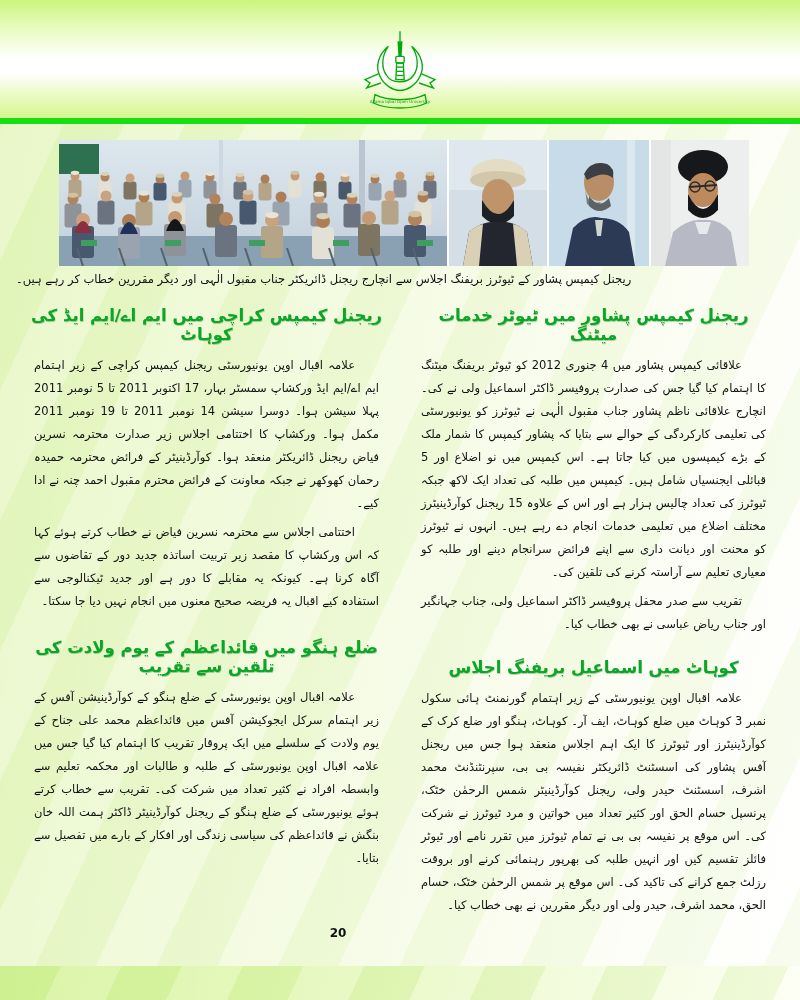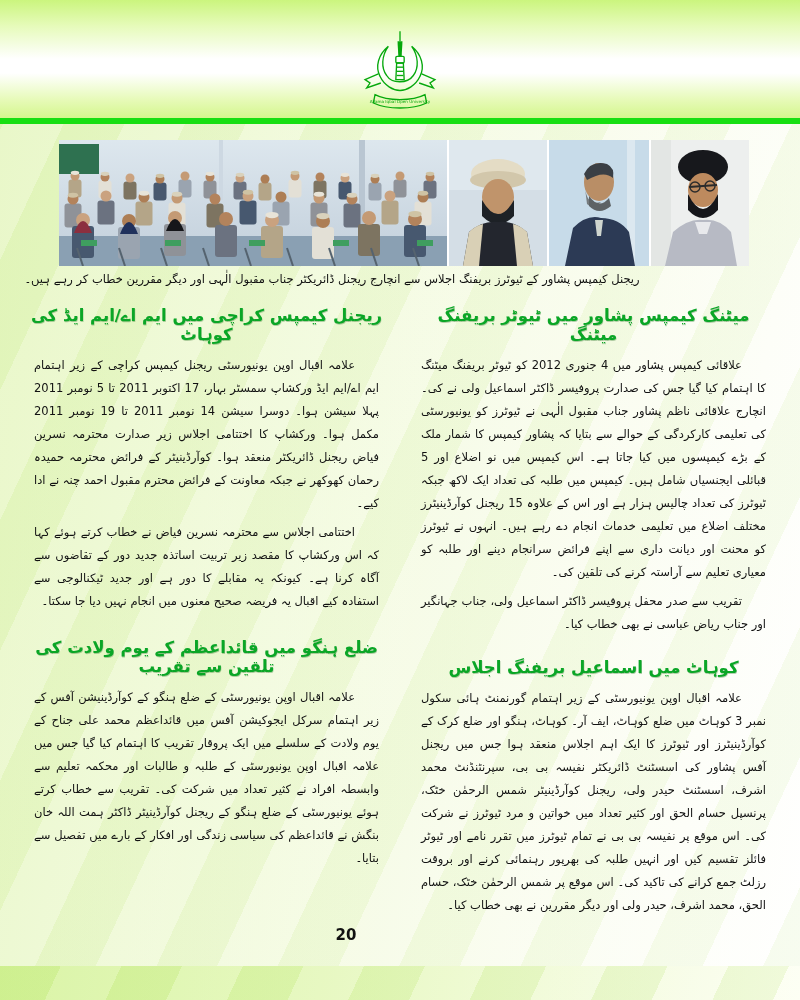--- a/index.html
+++ b/index.html
@@ -19,22 +19,22 @@
   .logo{position:absolute;top:28px;left:50%;transform:translateX(-50%);}
   
   .photo-strip{
     position:absolute;top:140px;left:59px;width:690px;height:126px;
     display:flex;gap:2px;background:#ffffff;
   }
   .photo{height:126px;overflow:hidden;flex:none;}
   .photo svg{display:block;}
   
   .caption{
-    position:absolute;top:272px;left:0;width:664px;text-align:center;
-    direction:rtl;font-size:11.5px;color:#101010;
+    position:absolute;top:272px;left:0;width:664px;text-align:left;
+    direction:rtl;font-size:11.5px;color:#101010;padding-left:16px;
   }
   
   .columns{
     position:absolute;top:306px;left:28px;width:744px;
     display:flex;gap:30px;direction:rtl;
   }
   .col{width:357px;direction:rtl;}
   .article{display:block;}
   .article.first-r{min-height:352px;}
   .article.first-l{min-height:332px;}
@@ -43,22 +43,22 @@
     font-size:16.5px;font-weight:bold;color:#0aa626;
     text-shadow:0.5px 0.8px 0 rgba(0,90,0,0.28);
     letter-spacing:0;
   }
   .article p{
     margin:6px;font-size:11.5px;line-height:23px;color:#121212;
     text-align:justify;text-indent:24px;
   }
   
   .page-number{
-    position:absolute;top:926px;left:8px;width:676px;text-align:center;
-    font-size:15px;font-weight:bold;color:#111;
+    position:absolute;top:926px;left:0;width:676px;text-align:center;
+    font-size:12px;font-weight:bold;color:#111;
   }
   .bottom-band{
     position:absolute;bottom:0;left:0;width:800px;height:34px;
     background:
       repeating-linear-gradient(115deg, rgba(190,230,130,0.20) 0 55px, rgba(255,255,255,0.18) 55px 110px),
       linear-gradient(100deg,#d2f293 0%,#e2f7b4 40%,#f2fbda 75%,#fdfff2 100%);
   }
 </style>
 </head>
 <body>
@@ -254,21 +254,21 @@
       </svg>
     </div>
   </div>
 
   <div class="caption">ریجنل کیمپس پشاور کے ٹیوٹرز بریفنگ اجلاس سے انچارج ریجنل ڈائریکٹر جناب مقبول الٰہی اور دیگر مقررین خطاب کر رہے ہیں۔</div>
 
   <div class="columns">
 
     <div class="col">
       <div class="article first-r">
-        <h2>میٹنگ کیمپس پشاور میں ٹیوٹر بریفنگ میٹنگ</h2>
+        <h2>ریجنل کیمپس پشاور میں ٹیوٹر خدمات میٹنگ</h2>
         <p>علاقائی کیمپس پشاور میں 4 جنوری 2012 کو ٹیوٹر بریفنگ میٹنگ کا اہتمام کیا گیا جس کی صدارت پروفیسر ڈاکٹر اسماعیل ولی نے کی۔ انچارج علاقائی ناظم پشاور جناب مقبول الٰہی نے ٹیوٹرز کو یونیورسٹی کی تعلیمی کارکردگی کے حوالے سے بتایا کہ پشاور کیمپس کا شمار ملک کے بڑے کیمپسوں میں کیا جاتا ہے۔ اس کیمپس میں نو اضلاع اور 5 قبائلی ایجنسیاں شامل ہیں۔ کیمپس میں طلبہ کی تعداد ایک لاکھ جبکہ ٹیوٹرز کی تعداد چالیس ہزار ہے اور اس کے علاوہ 15 ریجنل کوآرڈینیٹرز مختلف اضلاع میں تعلیمی خدمات انجام دے رہے ہیں۔ انہوں نے ٹیوٹرز کو محنت اور دیانت داری سے اپنے فرائض سرانجام دینے اور طلبہ کو معیاری تعلیم سے آراستہ کرنے کی تلقین کی۔</p>
         <p>تقریب سے صدر محفل پروفیسر ڈاکٹر اسماعیل ولی، جناب جہانگیر اور جناب ریاض عباسی نے بھی خطاب کیا۔</p>
       </div>
       <div class="article">
         <h2>کوہاٹ میں اسماعیل بریفنگ اجلاس</h2>
         <p>علامہ اقبال اوپن یونیورسٹی کے زیر اہتمام گورنمنٹ ہائی سکول نمبر 3 کوہاٹ میں ضلع کوہاٹ، ایف آر۔ کوہاٹ، ہنگو اور ضلع کرک کے کوآرڈینیٹرز اور ٹیوٹرز کا ایک اہم اجلاس منعقد ہوا جس میں ریجنل آفس پشاور کی اسسٹنٹ ڈائریکٹر نفیسہ بی بی، سپرنٹنڈنٹ محمد اشرف، اسسٹنٹ حیدر ولی، ریجنل کوآرڈینیٹر شمس الرحمٰن خٹک، پرنسپل حسام الحق اور کثیر تعداد میں خواتین و مرد ٹیوٹرز نے شرکت کی۔ اس موقع پر نفیسہ بی بی نے تمام ٹیوٹرز میں تقرر نامے اور ٹیوٹر فائلز تقسیم کیں اور انہیں طلبہ کی بھرپور رہنمائی کرنے اور بروقت رزلٹ جمع کرانے کی تاکید کی۔ اس موقع پر شمس الرحمٰن خٹک، حسام الحق، محمد اشرف، حیدر ولی اور دیگر مقررین نے بھی خطاب کیا۔</p>
       </div>
     </div>
 
     <div class="col">

